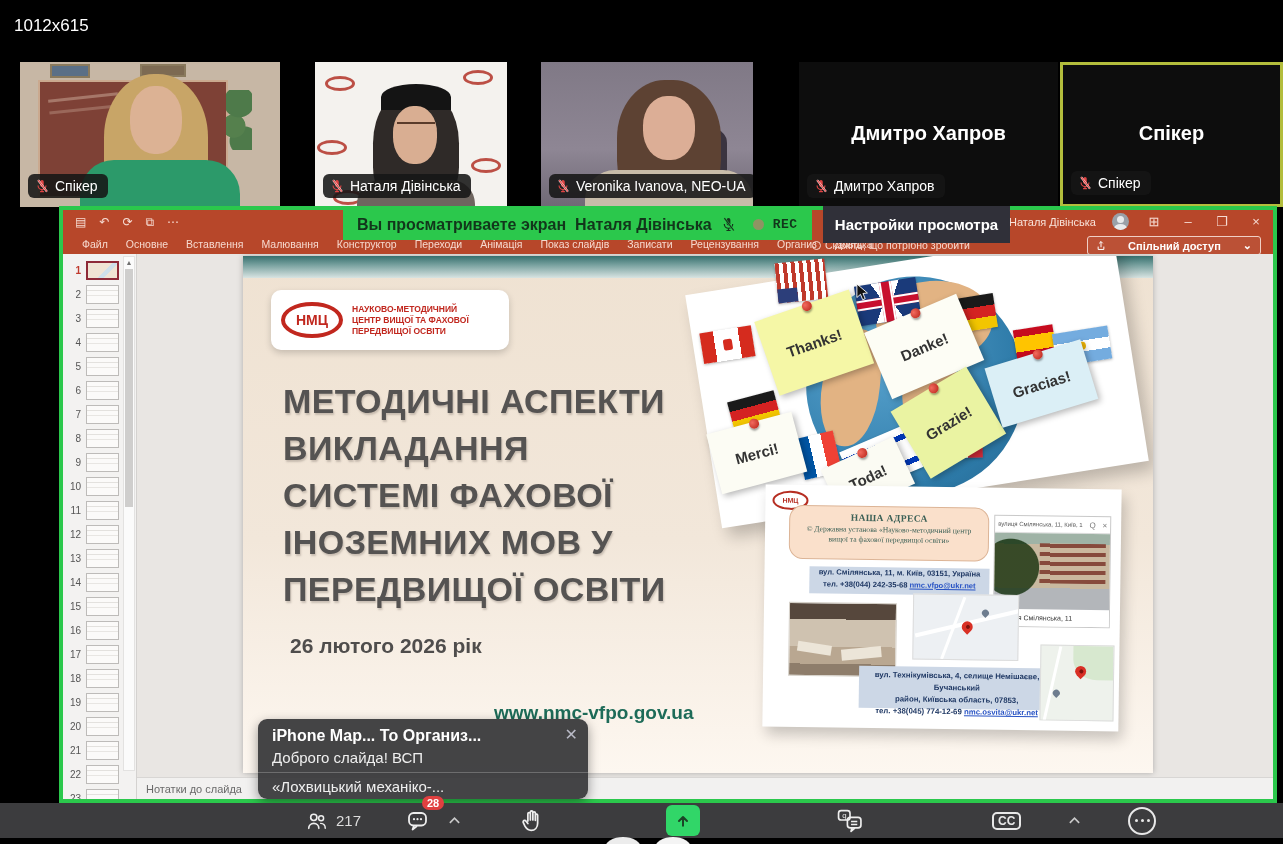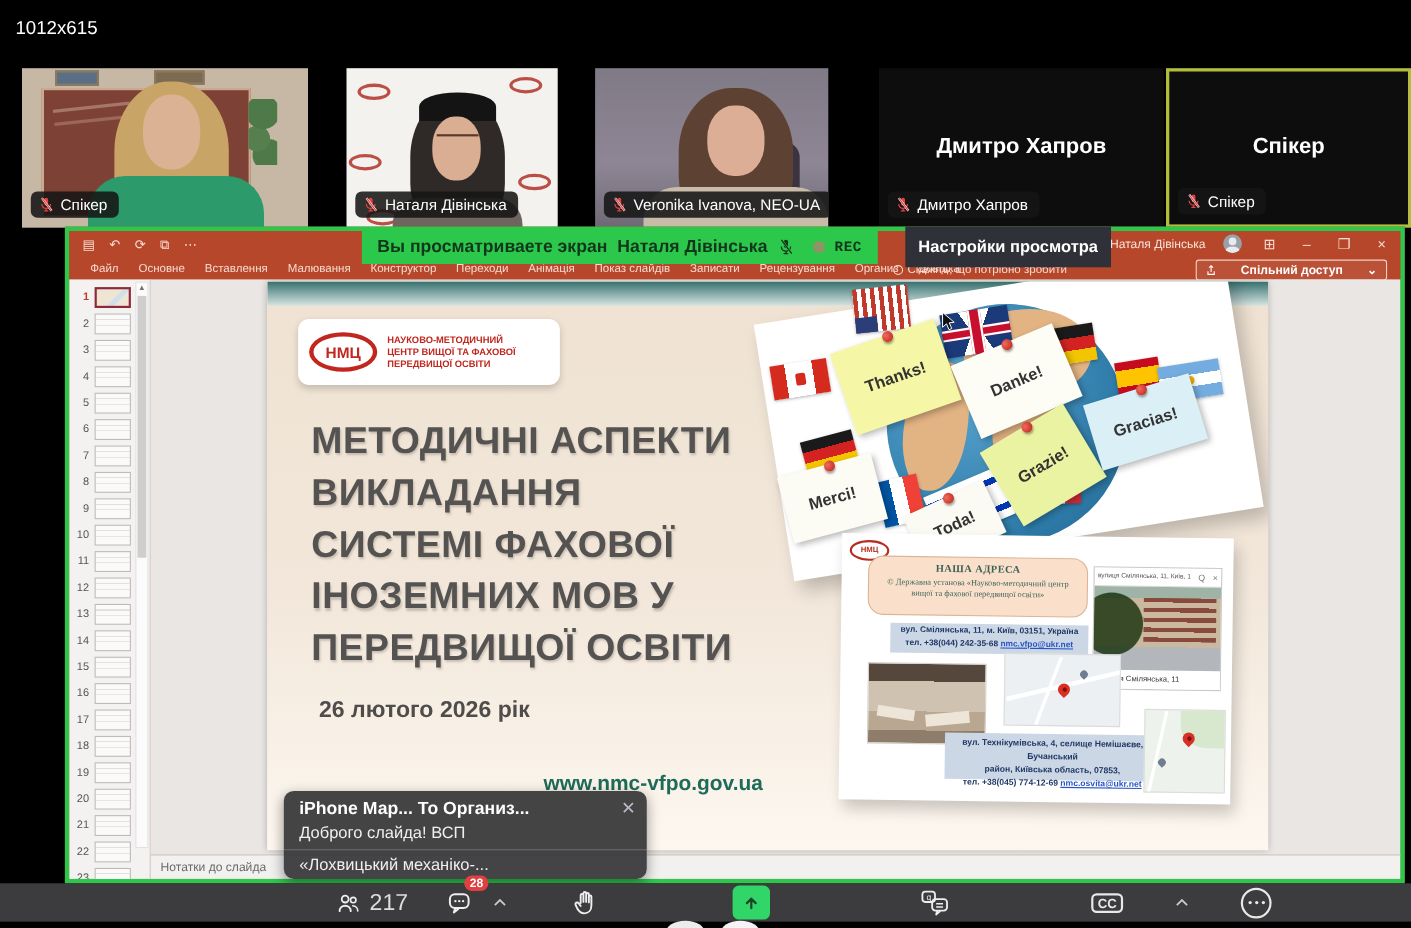--- a/index.html
+++ b/index.html
@@ -57,21 +57,21 @@
   .t3 .hair { position:absolute; left:76px; top:18px; width:104px; height:126px;
               background:#5d4233; border-radius:46% 46% 36% 36%; }
   .t3 .face { position:absolute; left:102px; top:34px; width:52px; height:64px;
               background:#dcae96; border-radius:46%; }
   .t3 .torso { position:absolute; left:44px; top:108px; width:168px; height:38px;
                background:#c8bca9; border-radius:30px 30px 0 0; }
   .t4 { left:799px; width:259px; background:#0d0d0d; }
   .t5 { left:1060px; width:223px; background:#0d0d0d; }
 
   
-  .banner { left:329px; top:209px; height:31px; background:#2bc84c; display:flex;
+  .banner { left:343px; top:209px; height:31px; background:#2bc84c; display:flex;
             align-items:center; gap:9px; padding:0 14px; z-index:40;
             color:#12361b; font-weight:700; font-size:16px; }
   .rec-dot { width:11px; height:11px; border-radius:50%; background:#8e9463; }
   .rec-txt { font-size:13px; letter-spacing:.5px;font-family:Liberation Mono, monospace; }
   .view-settings { left:823px; top:206px; width:187px; height:37px; background:#303039;
                    color:#fff; font-weight:700; font-size:15px; display:flex;
                    align-items:center; justify-content:center; z-index:41; }
 
   
   .share-frame { left:59px; top:206px; width:1218px; height:597px;
@@ -210,21 +210,21 @@
               box-shadow:0 4px 12px rgba(0,0,0,.4); overflow:hidden; }
   .chat-pop .t { font-weight:700; font-size:16px; color:#fff; padding:8px 14px 2px; }
   .chat-pop .l1 { font-size:15px; padding:2px 14px 6px; }
   .chat-pop .l2 { font-size:15px; padding:5px 14px; border-top:1px solid rgba(255,255,255,.22); }
   .chat-x { position:absolute; right:10px; top:6px; color:#b9bac6; font-size:16px; }
 
   
   .toolbar { left:0; top:803px; width:1283px; height:35px; background:#3c3c3e; z-index:70; }
   .tool { position:absolute; top:0; height:35px; display:flex; align-items:center; gap:7px;
           color:#e3e3e3; }
-  .count { font-size:21px; color:#ddd; }
+  .count { font-size:15px; color:#ddd; }
   .badge { position:absolute; left:17px; top:-7px; background:#e04040; color:#fff;
            font-size:11px; font-weight:700; border-radius:9px; padding:1px 5px; }
   .share-go { width:34px; height:31px; background:#31d668; border-radius:6px;
               display:flex; align-items:center; justify-content:center; }
   .ccbox { border:2px solid #e8e8e8; border-radius:5px; color:#e8e8e8; font-weight:700;
            font-size:12px; padding:0 4px; }
   .more { width:28px; height:28px; border:2px solid #e8e8e8; border-radius:50%;
           display:flex; align-items:center; justify-content:center; gap:3px; }
   .more i { width:3px; height:3px; border-radius:50%; background:#e8e8e8; }
   .bstrip { left:0; top:838px; width:1283px; height:6px; background:#000; z-index:75; overflow:visible;}

